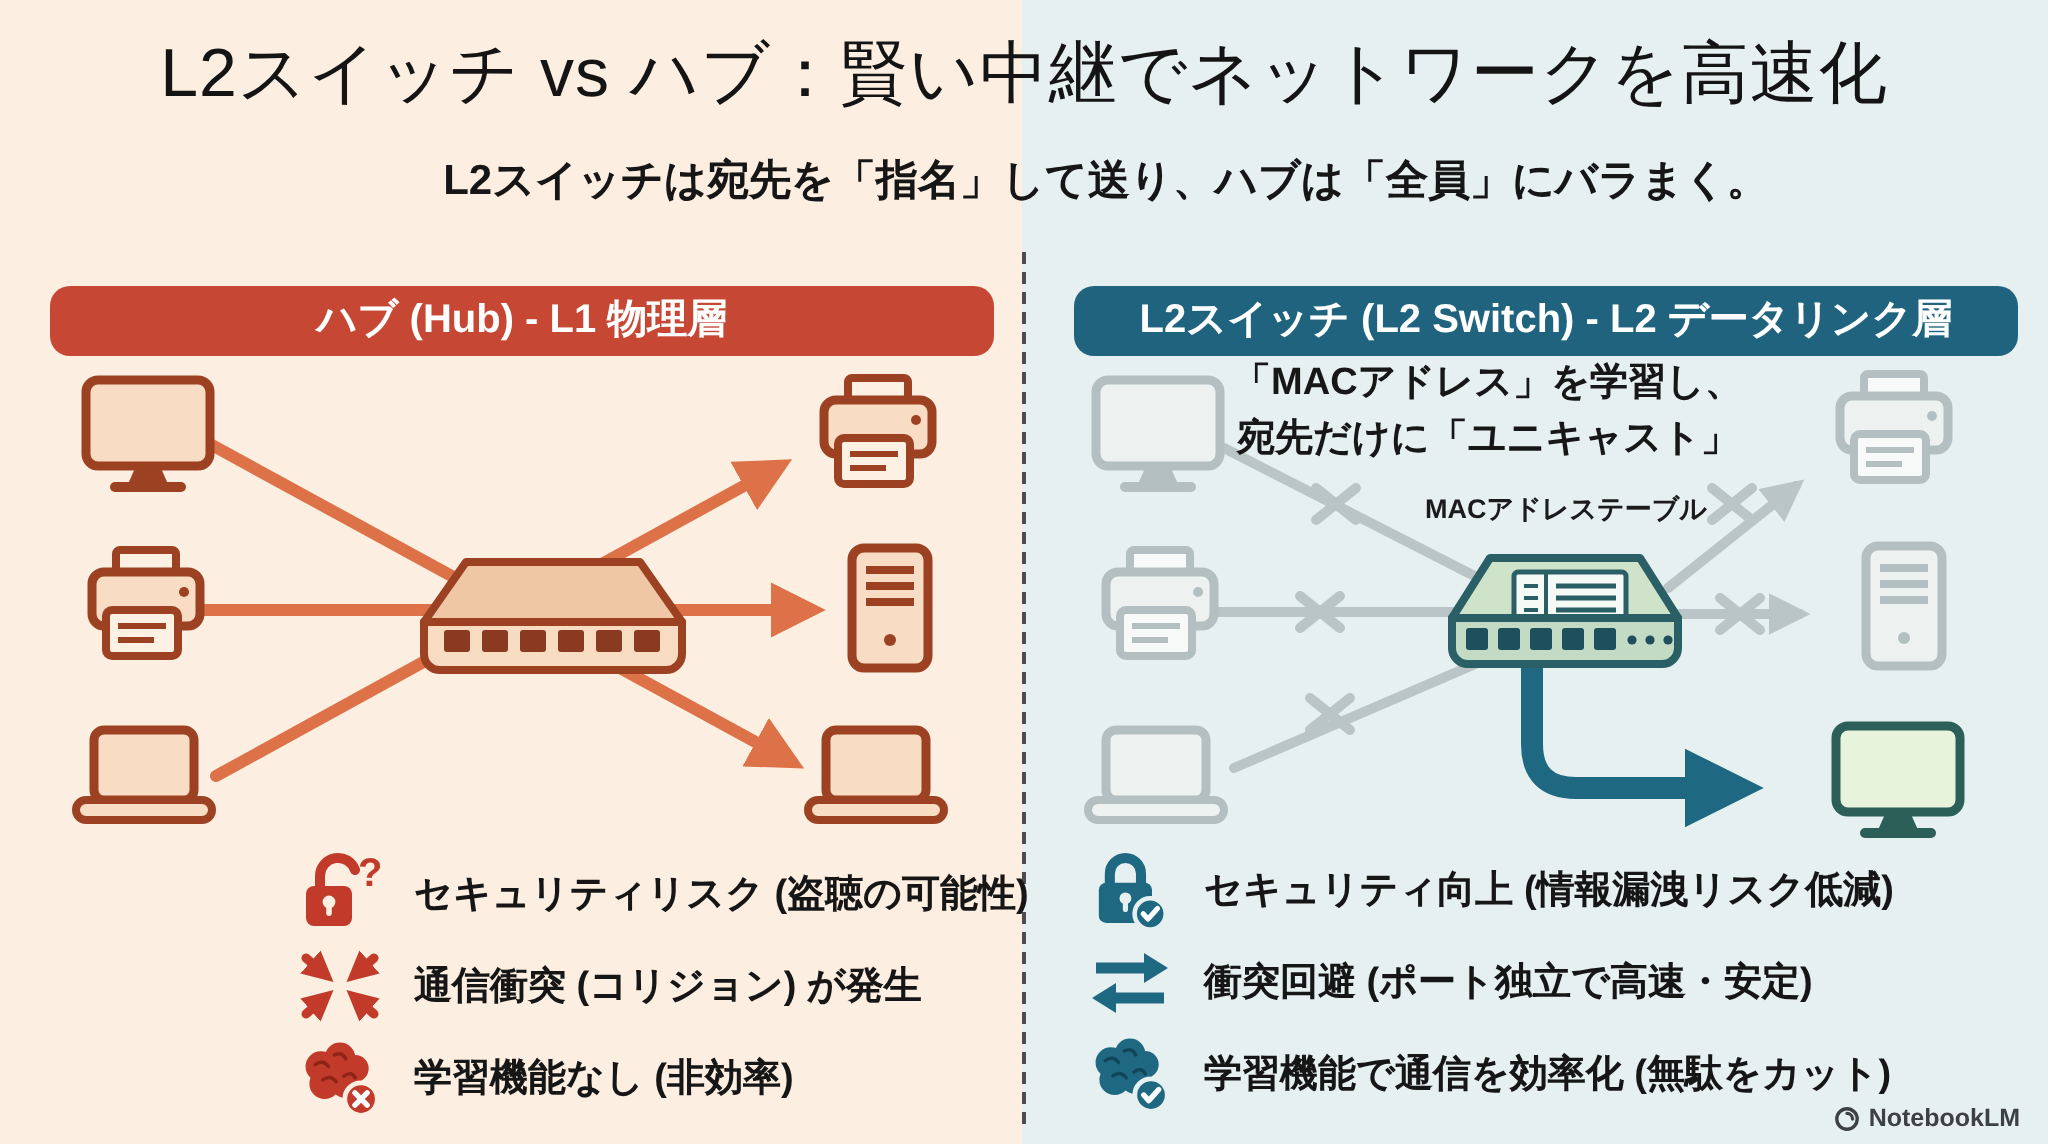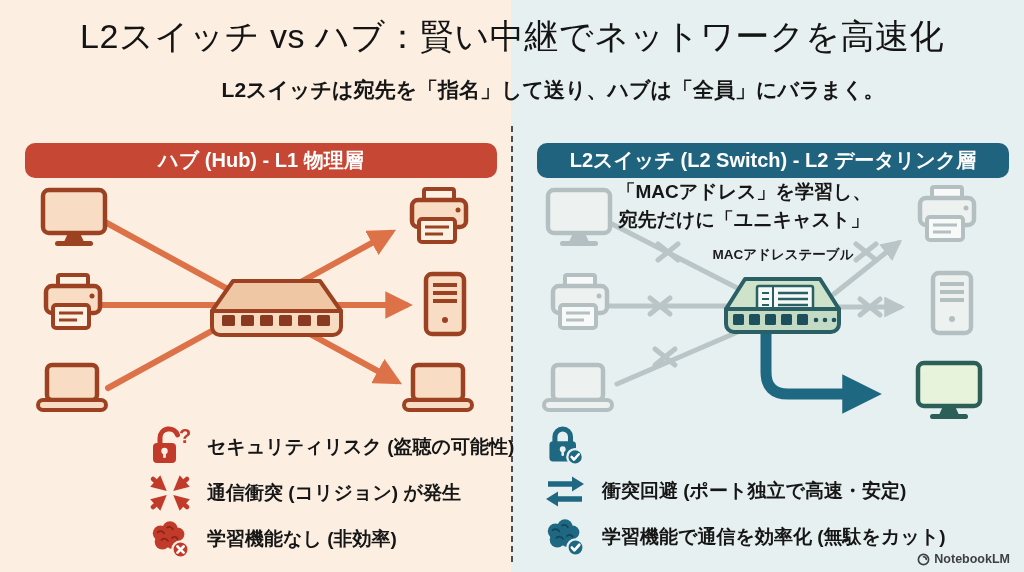--- a/index.html
+++ b/index.html
@@ -243,20 +243,21 @@
       <span class="bicon">
         <svg width="48" height="46" viewBox="0 0 48 46">
           <path d="M13,20 v-6 a8.5,8.5 0 0 1 17,0 v6" fill="none" stroke="#1f6882" stroke-width="5.5"></path>
           <rect x="7" y="19" width="29" height="22" rx="4" fill="#1f6882"></rect>
           <circle cx="21.5" cy="27.5" r="3.2" fill="#e7f0f1"></circle>
             <rect x="20.1" y="28" width="2.8" height="7" rx="1.2" fill="#e7f0f1"></rect>
           <circle cx="35" cy="36" r="8.5" fill="#1f6882" stroke="#e7f0f1" stroke-width="2.5"></circle>
           <path d="M31.2,36 l2.6,2.9 l5.2,-5.8" fill="none" stroke="#fff" stroke-width="2.8" stroke-linecap="round" stroke-linejoin="round"></path>
         </svg>
       </span>
+      <span class="btext">セキュリティ向上 (情報漏洩リスク低減)</span>
     </div>
     <div class="bullet">
       <span class="bicon">
         <svg width="44" height="36" viewBox="0 0 44 36">
           <line x1="5" y1="11" x2="30" y2="11" stroke="#1f6882" stroke-width="5.5"></line>
           <polygon points="29,3.5 41,11 29,18.5" fill="#1f6882"></polygon>
           <line x1="39" y1="26" x2="14" y2="26" stroke="#1f6882" stroke-width="5.5"></line>
           <polygon points="15,18.5 3,26 15,33.5" fill="#1f6882"></polygon>
         </svg>
       </span>

